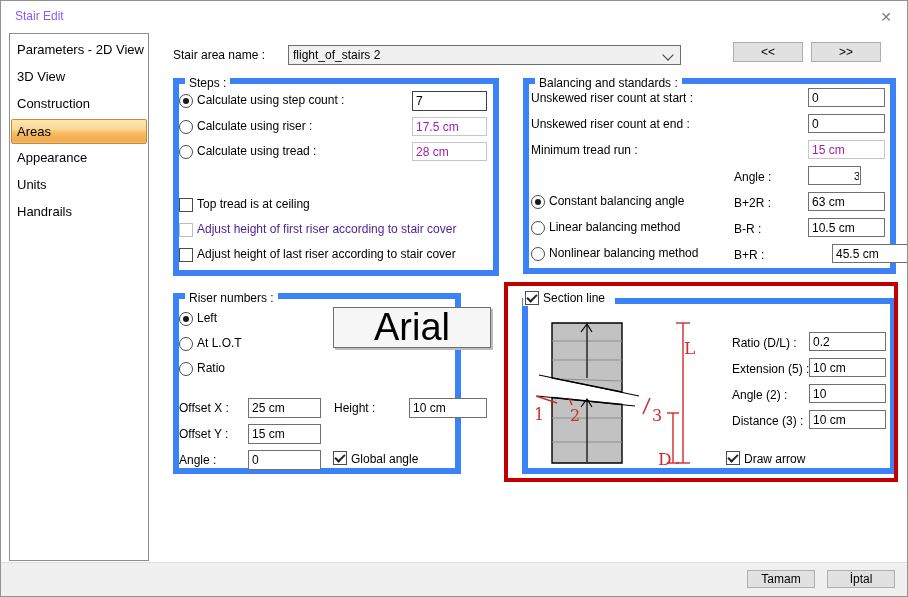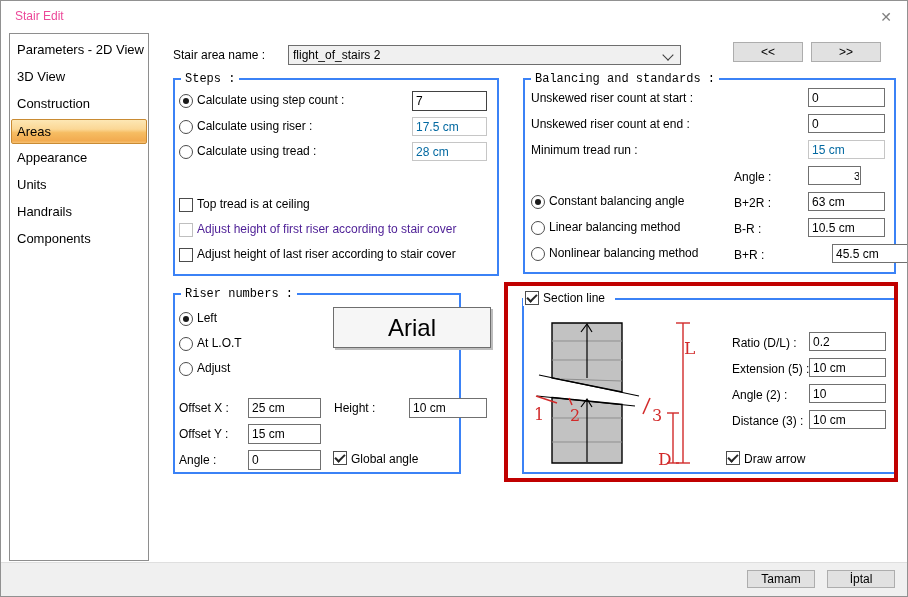--- a/index.html
+++ b/index.html
@@ -3,60 +3,60 @@
 <meta charset="utf-8">
 <style>
   html,body { margin:0; padding:0; background:#d7d7d7; }
   .window {
     position:relative; width:908px; height:597px; background:#ffffff;
     border:1px solid #919191; box-sizing:border-box; overflow:hidden;
     font-family:"Liberation Sans", sans-serif; font-size:12px; color:#000;
   }
   .lbl { position:absolute; font-size:12px; line-height:15px; white-space:nowrap; color:#000; }
   .lbl.dis { color:#4c1d95; }
-  .title { position:absolute; left:14px; top:8px; color:#ec4899; font-size:12px;text-align:center; }
+  .title { position:absolute; left:14px; top:8px; color:#8b5cf6; font-size:12px;text-align:center; }
   .close { position:absolute; left:872px; top:4px; width:26px; height:24px; display:flex;
            align-items:center; justify-content:center; color:#7f7f7f; font-size:14px; cursor:default; }
 
   
   .sidepanel { position:absolute; left:8px; top:32px; width:140px; height:528px;
                background:#fff; border:1px solid #8e8e8e; box-sizing:border-box; }
   .side-item { position:absolute; left:2px; width:132px; height:23px; line-height:23px;
                padding-left:5px; font-size:13px; white-space:nowrap; }
   .side-item.active {
     left:1px; width:129px; border:1px solid #c98b33; border-radius:2px; box-sizing:content-box;
     background:linear-gradient(#fde7b4 0%, #fbd795 40%, #f6bd63 55%, #f2ab50 90%, #f6c173 100%);
   }
 
   
   .tb { position:absolute; box-sizing:border-box; border:1px solid #707070; background:#fff;
         font-family:"Liberation Sans",sans-serif; font-size:12px; color:#000; padding:0 3px; margin:0; }
   .tb.focus { border:1px solid #424242; }
-  .tb.dis { border-color:#c6c6c6; color:#0369a1; }
+  .tb.dis { border-color:#c6c6c6; color:#a21caf; }
   .tb.small { font-size:11px; padding:0 1px; }
-  .grp { position:absolute; border:2px solid #3b82f6; box-sizing:border-box;font-family:Liberation Mono, monospace; }
+  .grp { position:absolute; border:6px solid #3b82f6; box-sizing:border-box; }
   .grp-legend { position:absolute; background:#fff; padding:0 4px; font-size:12px; line-height:15px; white-space:nowrap; }
   .btn { position:absolute; box-sizing:border-box; background:#e1e1e1; border:1px solid #adadad;
          display:flex; align-items:center; justify-content:center; font-size:12px; cursor:default; }
   .radio { position:absolute; width:12px; height:12px; border:1px solid #4c4c4c; border-radius:50%; background:#fff; }
   .radio.sel::after { content:""; position:absolute; left:3px; top:3px; width:6px; height:6px; border-radius:50%; background:#191919; }
   .cb { position:absolute; width:12px; height:12px; border:1px solid #4c4c4c; background:#fff; }
   .cb.dis { border-color:#bfbfbf; }
   .cb.checked::after { content:""; position:absolute; left:1px; top:2px; width:8px; height:4px;
         border-left:2px solid #262626; border-bottom:2px solid #262626; transform:rotate(-45deg); }
 
   .combo { position:absolute; left:287px; top:44px; width:393px; height:20px; box-sizing:border-box;
            background:#f0f0f0; border:1px solid #6e6e6e; }
   .combo .val { position:absolute; left:4px; top:2px; font-size:12px; }
   .combo .chev { position:absolute; right:8px; top:5px; width:7px; height:7px;
            border-right:1.4px solid #3c3c3c; border-bottom:1.4px solid #3c3c3c; transform:rotate(45deg); }
 
   .font-btn { position:absolute; left:332px; top:306px; width:156px; height:39px; background:#f6f6f6;
            border:1px solid #6e6e6e; box-shadow:2px 2px 0 #bdbdbd; display:flex; align-items:center;
-           justify-content:center; font-size:24px; color:#000; cursor:default; }
+           justify-content:center; font-size:38px; color:#000; cursor:default; }
 
   .hl-red { position:absolute; left:503px; top:281px; width:394px; height:200px; box-sizing:border-box;
            border:4px solid #c00000; pointer-events:none; z-index:6; }
 
   .footer { position:absolute; left:0; top:561px; width:906px; height:35px; background:#f0f0f0;
            border-top:1px solid #dfdfdf; }
   .mask { position:absolute; background:#fff; }
   svg text { font-family:"DejaVu Serif", serif; }
 </style>
 </head>
@@ -68,21 +68,20 @@
   <div class="close">✕</div>
 
   <div class="sidepanel">
     <div class="side-item" style="top:4px">Parameters - 2D View</div>
     <div class="side-item" style="top:31px">3D View</div>
     <div class="side-item" style="top:58px">Construction</div>
     <div class="side-item active" style="top:85px">Areas</div>
     <div class="side-item" style="top:112px">Appearance</div>
     <div class="side-item" style="top:139px">Units</div>
     <div class="side-item" style="top:166px">Handrails</div>
-    <div class="side-item" style="top:193px">Components</div>
   </div>
 
   <div class="lbl" style="left:172px;top:47px">Stair area name :</div>
   <div class="combo">
     <span class="val">flight_of_stairs 2</span>
     <span class="chev"></span>
   </div>
   <div class="btn" style="left:732px;top:41px;width:70px;height:20px">&lt;&lt;</div>
   <div class="btn" style="left:810px;top:41px;width:70px;height:20px">&gt;&gt;</div>
 
@@ -130,21 +129,21 @@
   <input class="tb" style="left: 807px; top: 243px; width: 77px; height: 19px; margin-left: 24px;" value="45.5 cm">
 
   <div class="grp" style="left:172px;top:292px;width:288px;height:181px">
     <div class="grp-legend" style="left:6px;top:-8px">Riser numbers :</div>
   </div>
   <span class="radio sel" style="left:178px;top:311px"></span>
   <div class="lbl" style="left:196px;top:310px">Left</div>
   <span class="radio" style="left:178px;top:336px"></span>
   <div class="lbl" style="left:196px;top:335px">At L.O.T</div>
   <span class="radio" style="left:178px;top:361px"></span>
-  <div class="lbl" style="left:196px;top:360px">Adjust</div>
+  <div class="lbl" style="left:196px;top:360px">Ratio</div>
   <div class="font-btn">Arial</div>
   <div class="lbl" style="left:178px;top:400px">Offset X :</div>
   <input class="tb" style="left: 247px; top: 397px; width: 73px; height: 20px;" value="25 cm">
   <div class="lbl" style="left:333px;top:400px">Height :</div>
   <input class="tb" style="left: 408px; top: 397px; width: 78px; height: 20px;" value="10 cm">
   <div class="lbl" style="left:178px;top:426px">Offset Y :</div>
   <input class="tb" style="left: 247px; top: 423px; width: 73px; height: 20px;" value="15 cm">
   <div class="lbl" style="left:178px;top:452px">Angle :</div>
   <input class="tb" style="left: 247px; top: 449px; width: 73px; height: 20px;" value="0">
   <span class="cb checked" style="left:332px;top:450px"></span>

